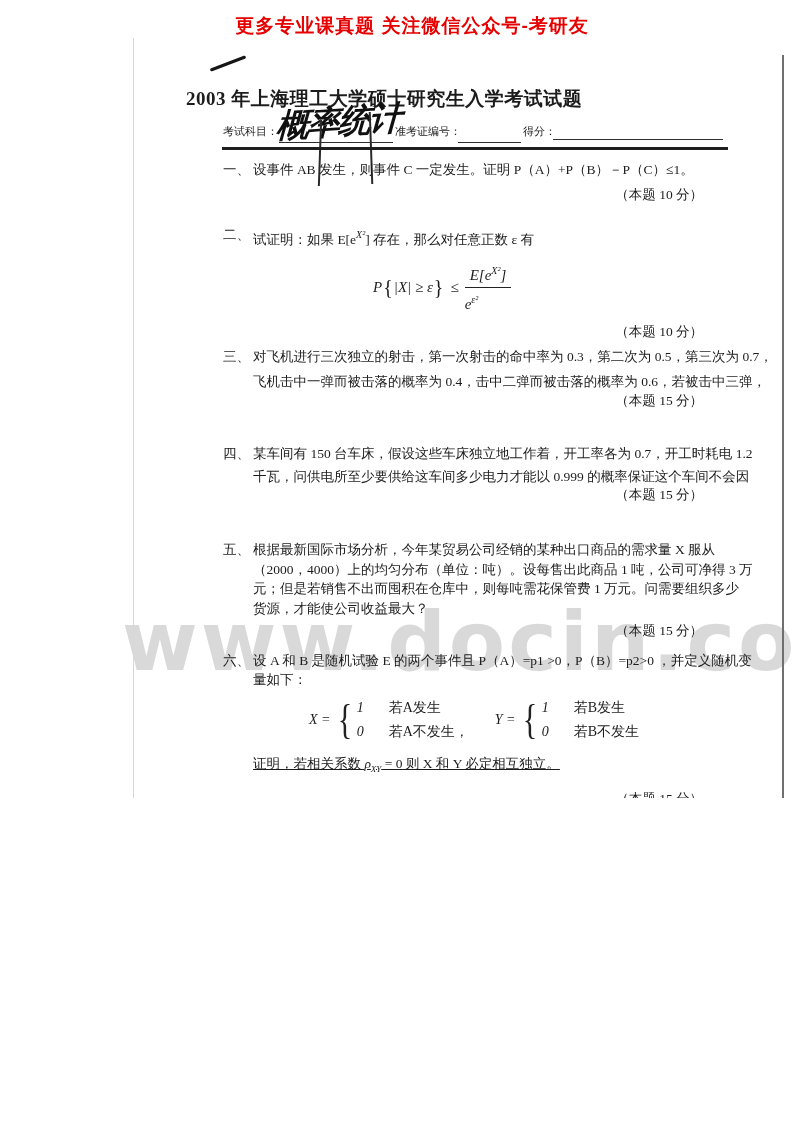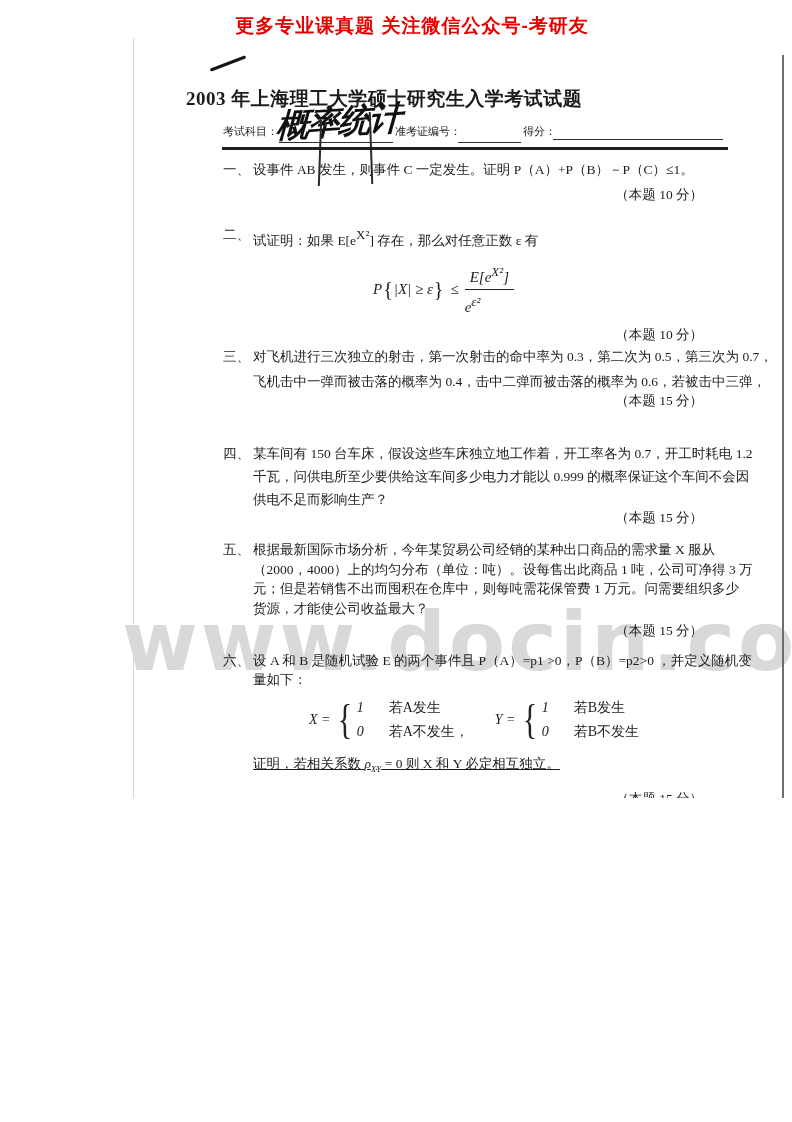--- a/index.html
+++ b/index.html
@@ -51,21 +51,21 @@
   .q1{top:160px;line-height:19px;}
   .q1 .points{margin-top:6px;}
   .q2{top:225px;line-height:19px;}
   .q3{top:344px;line-height:25px;}
   .q3 .points{margin-top:-6px;}
   .q4{top:442px;line-height:23px;}
   .q4 .points{margin-top:-5px;}
   .q5{top:540px;line-height:19.5px;}
   .q5 .points{margin-top:3px;}
   .q6{top:651px;line-height:19px;}
-  sup{font-size:13px;}
+  sup{font-size:10px;font-style:italic;}
   sub{font-size:9px;font-style:italic;}
   
   .formula2{
     display:flex;align-items:center;margin:12px 0 4px 150px;
     font-size:15px;font-style:italic;white-space:nowrap;
   }
   .f2-brace{font-size:20px;font-style:normal;margin:0 1px;}
   .f2-rel{margin:0 6px;font-style:normal;}
   .frac{display:inline-flex;flex-direction:column;align-items:flex-start;vertical-align:middle;}
   .frac .num{border-bottom:1.5px solid #222;padding:0 5px 2px;}
@@ -139,21 +139,20 @@
     <span class="qnum">三、</span>
     <div class="qline">对飞机进行三次独立的射击，第一次射击的命中率为 0.3，第二次为 0.5，第三次为 0.7，</div>
     <div class="qline">飞机击中一弹而被击落的概率为 0.4，击中二弹而被击落的概率为 0.6，若被击中三弹，</div>
     <div class="points">（本题 15 分）</div>
   </div>
 
   <div class="q q4">
     <span class="qnum">四、</span>
     <div class="qline">某车间有 150 台车床，假设这些车床独立地工作着，开工率各为 0.7，开工时耗电 1.2</div>
     <div class="qline">千瓦，问供电所至少要供给这车间多少电力才能以 0.999 的概率保证这个车间不会因</div>
-    <div class="qline">供电不足而影响生产？</div>
     <div class="points">（本题 15 分）</div>
   </div>
 
   <div class="q q5">
     <span class="qnum">五、</span>
     <div class="qline">根据最新国际市场分析，今年某贸易公司经销的某种出口商品的需求量 X 服从</div>
     <div class="qline">（2000，4000）上的均匀分布（单位：吨）。设每售出此商品 1 吨，公司可净得 3 万</div>
     <div class="qline">元；但是若销售不出而囤积在仓库中，则每吨需花保管费 1 万元。问需要组织多少</div>
     <div class="qline">货源，才能使公司收益最大？</div>
     <div class="points">（本题 15 分）</div>

